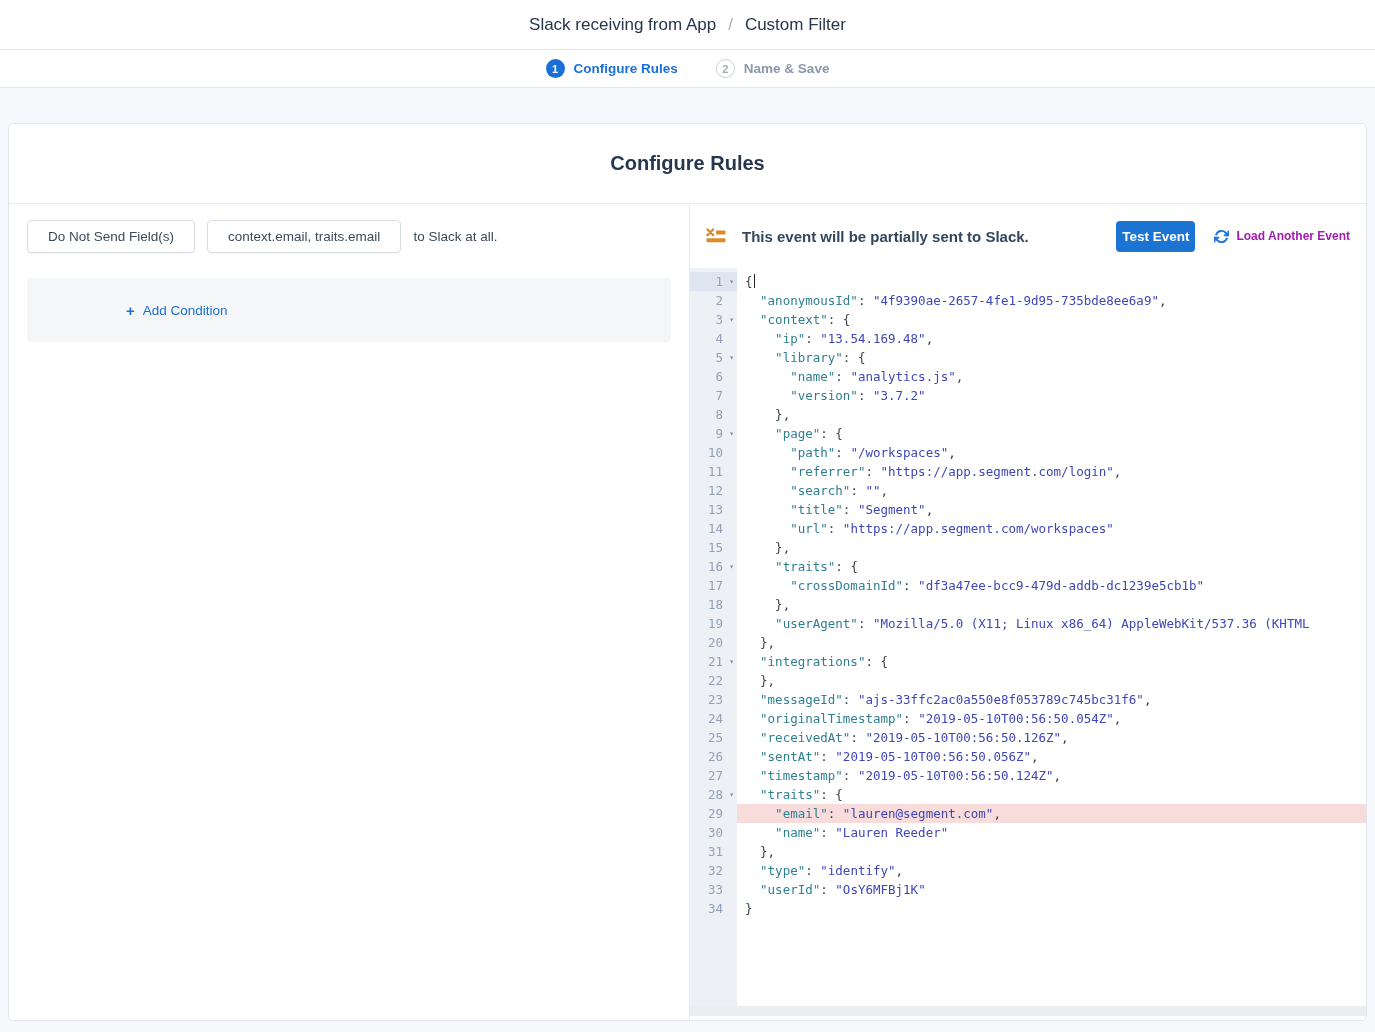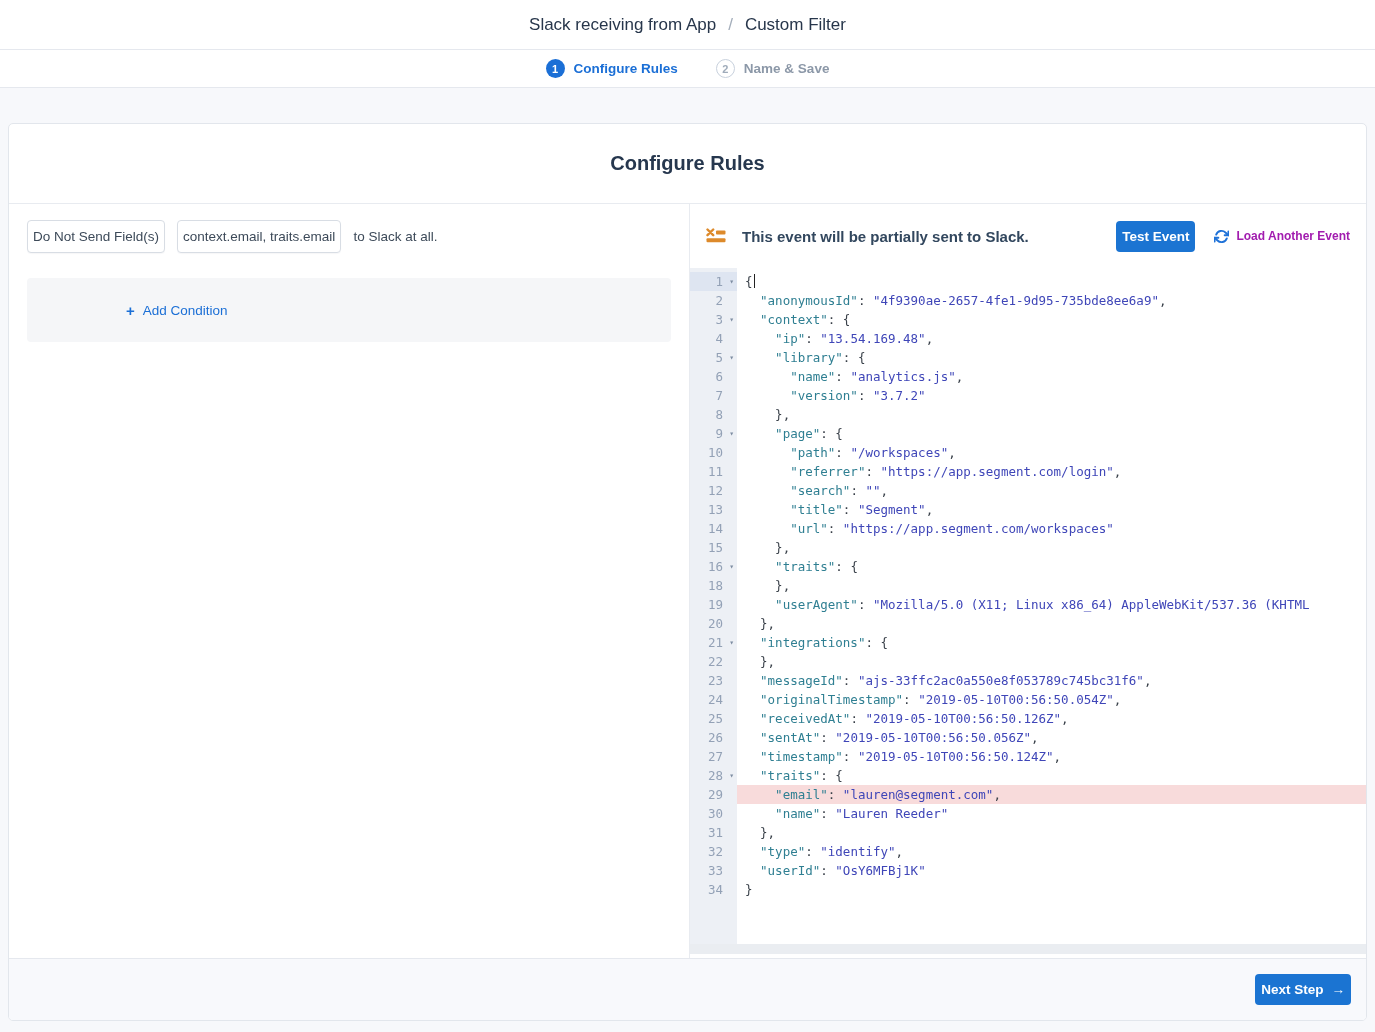--- a/index.html
+++ b/index.html
@@ -31,21 +31,21 @@
   .card-header { height:80px; border-bottom:1px solid #e8ebf0; display:flex;
                  align-items:center; justify-content:center; flex:none; }
   .card-header h1 { font-size:20px; font-weight:600; color:#26374e; }
 
   .card-body { flex:1; display:flex; min-height:0; }
 
   
   .left-panel { width:681px; flex:none; border-right:1px solid #e8ebf0; padding:16px 18px; }
   .rule-row { display:flex; align-items:center; gap:12px; }
   .chip { background:#fff; border:1px solid #d8dde4; border-radius:4px;
-          padding:8px 5px; font-size:13.5px; color:#3d4a59; cursor:pointer;
+          padding:8px 20px; font-size:13.5px; color:#3d4a59; cursor:pointer;
           box-shadow:0 1px 1px rgba(40,50,70,0.04); }
   .rule-suffix { font-size:13.5px; color:#3d4a59; }
   .condition-box { margin-top:25px; height:64px; background:#f5f6f8; border-radius:4px;
                    display:flex; align-items:center; padding-left:99px; }
   .add-condition { display:flex; align-items:center; gap:8px; color:#1b6fd6;
                    font-size:13.5px; font-weight:500; cursor:pointer; background:none; border:none;
                    font-family:"Liberation Sans", sans-serif; }
   .add-condition .plus { font-size:15px; font-weight:600; }
 
   
@@ -214,20 +214,24 @@
             </div>
             <div class="ed-row">
               <span class="ed-gutter">15</span>
               <span class="ed-code"><span class="tok-p">    },</span></span>
             </div>
             <div class="ed-row">
               <span class="ed-gutter">16<span class="fold">▾</span></span>
               <span class="ed-code"><span class="tok-p">    </span><span class="tok-k">"traits"</span><span class="tok-p">: {</span></span>
             </div>
             <div class="ed-row">
+              <span class="ed-gutter">17</span>
+              <span class="ed-code"><span class="tok-p">      </span><span class="tok-k">"crossDomainId"</span><span class="tok-p">: </span><span class="tok-s">"df3a47ee-bcc9-479d-addb-dc1239e5cb1b"</span></span>
+            </div>
+            <div class="ed-row">
               <span class="ed-gutter">18</span>
               <span class="ed-code"><span class="tok-p">    },</span></span>
             </div>
             <div class="ed-row">
               <span class="ed-gutter">19</span>
               <span class="ed-code"><span class="tok-p">    </span><span class="tok-k">"userAgent"</span><span class="tok-p">: </span><span class="tok-s">"Mozilla/5.0 (X11; Linux x86_64) AppleWebKit/537.36 (KHTML</span></span>
             </div>
             <div class="ed-row">
               <span class="ed-gutter">20</span>
               <span class="ed-code"><span class="tok-p">  },</span></span>
@@ -288,20 +292,14 @@
               <span class="ed-gutter">34</span>
               <span class="ed-code"><span class="tok-p">}</span></span>
             </div>
           </div>
       </div>
       <div class="scroll-strip"></div>
 
     </div>
   </div>
 
-  <div class="card-footer">
-    <button class="btn-primary">
-      <span>Next Step</span>
-      <span>→</span>
-    </button>
-  </div>
 
 </div>
 
 </body></html>

